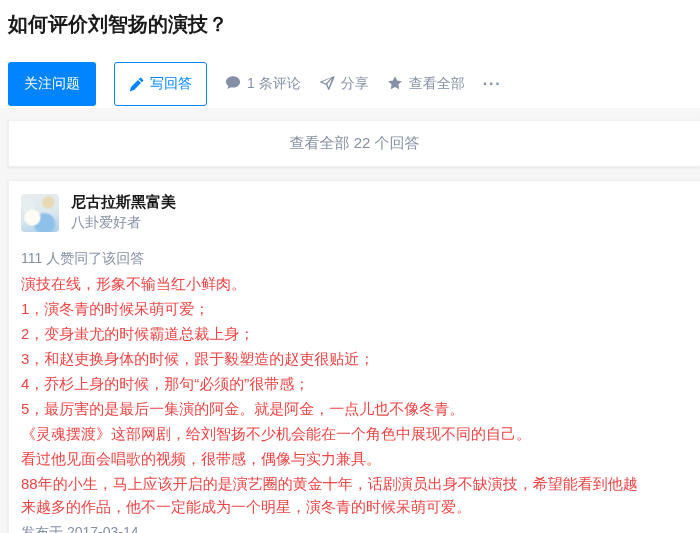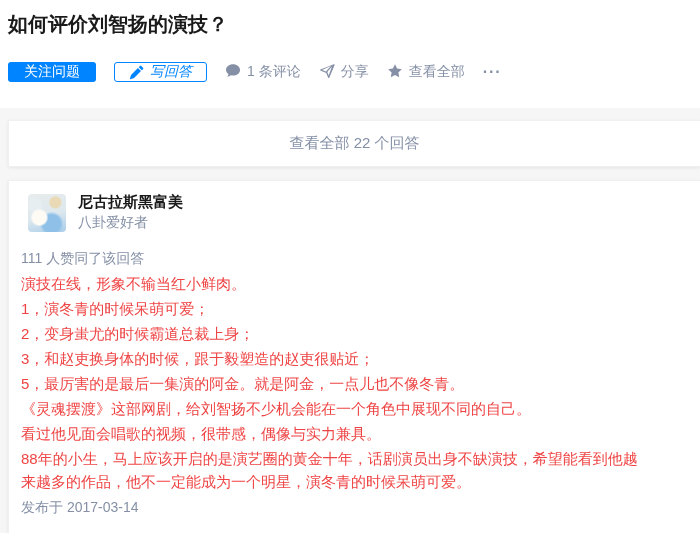--- a/index.html
+++ b/index.html
@@ -16,28 +16,28 @@
     background: #fff; width: 700px; height: 108px;
     padding: 10px 20px 0 8px;
   }
   .question-title {
     font-size: 20px; font-weight: 700; line-height: 28px; color: #1a1a1a;
   }
   .header-actions {
     margin-top: 24px; display: flex; align-items: center; gap: 18px;
   }
   .btn {
-    height: 20px; border-radius: 3px; font-size: 14px;
+    height: 44px; border-radius: 3px; font-size: 14px;
     display: inline-flex; align-items: center; justify-content: center;
     cursor: pointer; border: none; font-family: inherit;
   }
   .btn-follow { background: #0084ff; color: #fff; padding: 0 16px; }
   .btn-write {
     background: #fff; color: #0084ff; border: 1px solid #0084ff;
-    padding: 0 14px; gap: 6px; font-style: italic;
+    padding: 0 14px; gap: 6px;
   }
   .action-link {
     display: inline-flex; align-items: flex-start; gap: 6px;
     color: #8590a6; font-size: 14px; cursor: pointer; background: none; border: none;
     font-family: inherit;
   }
   .action-link svg { flex: 0 0 auto; }
   .more-link { font-size: 16px; letter-spacing: 1px; font-weight: 700; }
 
   
@@ -49,21 +49,21 @@
   .view-all-card {
     margin-top: 12px; margin-bottom: 13px; height: 47px;
     display: flex; align-items: center; justify-content: center;
   }
   .view-all-link {
     color: #8590a6; font-size: 15px; cursor: pointer; text-decoration: none;
   }
 
   
   .answer-card { padding: 12px 16px 20px 12px; min-height: 420px; }
-  .author-row { display: flex; align-items: center; gap: 12px; margin-left: 7px; }
+  .author-row { display: flex; align-items: center; gap: 12px; }
   .avatar {
     width: 38px; height: 38px; border-radius: 4px; cursor: pointer;
     background:
       radial-gradient(circle at 30% 62%, #fdfbf4 0 7px, rgba(253,251,244,0) 9px),
       radial-gradient(circle at 72% 22%, #e9d9b4 0 5px, rgba(233,217,180,0) 7px),
       radial-gradient(circle at 18% 30%, #e6eef2 0 6px, rgba(230,238,242,0) 8px),
       radial-gradient(circle at 62% 78%, #8fc0e8 0 9px, rgba(143,192,232,0) 12px),
       linear-gradient(165deg, #e8ecec 0%, #dde8ee 55%, #a9cdea 100%);
   }
   .author-meta { display: flex; flex-direction: column; gap: 2px; }
@@ -141,20 +141,21 @@
       </div>
     </div>
 
     <div class="upvote-line">111 人赞同了该回答</div>
 
     <div class="answer-content">
         <p>演技在线，形象不输当红小鲜肉。</p>
         <p>1，演冬青的时候呆萌可爱；</p>
         <p>2，变身蚩尤的时候霸道总裁上身；</p>
         <p>3，和赵吏换身体的时候，跟于毅塑造的赵吏很贴近；</p>
+        <p>4，乔杉上身的时候，那句“必须的”很带感；</p>
         <p>5，最厉害的是最后一集演的阿金。就是阿金，一点儿也不像冬青。</p>
         <p>《灵魂摆渡》这部网剧，给刘智扬不少机会能在一个角色中展现不同的自己。</p>
         <p>看过他见面会唱歌的视频，很带感，偶像与实力兼具。</p>
         <p>88年的小生，马上应该开启的是演艺圈的黄金十年，话剧演员出身不缺演技，希望能看到他越
 来越多的作品，他不一定能成为一个明星，演冬青的时候呆萌可爱。</p>
       </div>
 
     <div class="publish-line">发布于 2017-03-14</div>
   </div>
 

